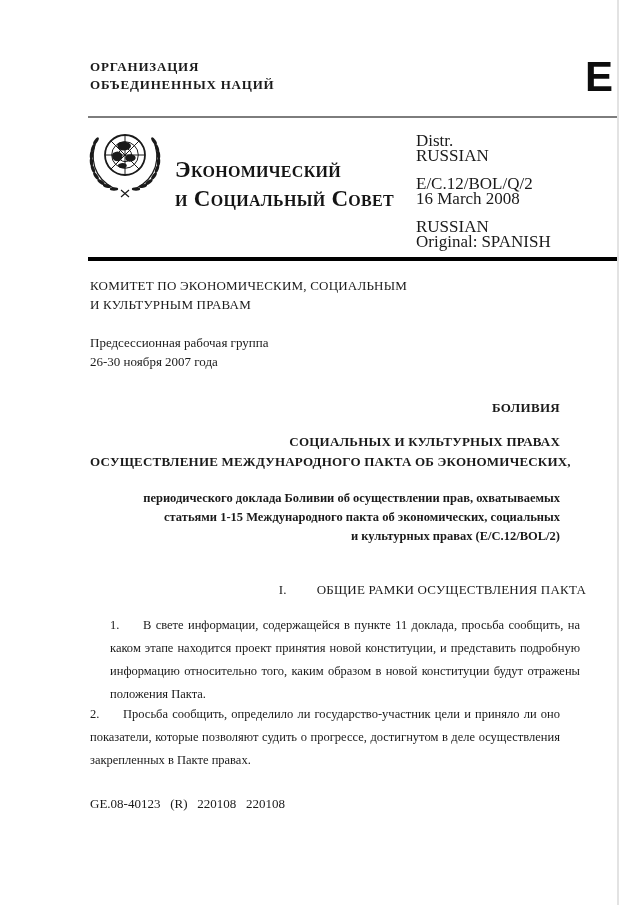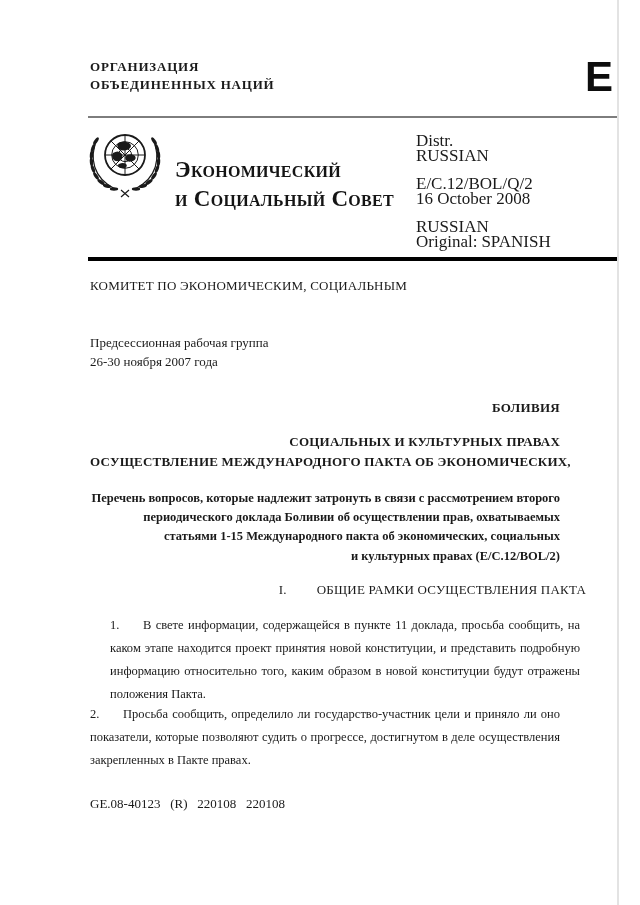--- a/index.html
+++ b/index.html
@@ -138,49 +138,49 @@
     <div>и Социальный Совет</div>
   </div>
 
   <div class="distr-block">
     <div class="distr-group">
       <div>Distr.</div>
       <div>RUSSIAN</div>
     </div>
     <div class="distr-group">
       <div>E/C.12/BOL/Q/2</div>
-      <div>16 October 2008</div>
+      <div>16 March 2008</div>
     </div>
     <div class="distr-group">
       <div>RUSSIAN</div>
       <div class="orig-line">
         <span class="orig-label">Original:</span><span>SPANISH</span>
       </div>
     </div>
   </div>
 
   <div class="rule-thick"></div>
 
   <div class="committee">
     <div>КОМИТЕТ ПО ЭКОНОМИЧЕСКИМ, СОЦИАЛЬНЫМ</div>
+    <div>И КУЛЬТУРНЫМ ПРАВАМ</div>
   </div>
   <div class="working-group">
     <div>Предсессионная рабочая группа</div>
     <div>26-30 ноября 2007 года</div>
   </div>
 
   <div class="centered country-title">БОЛИВИЯ</div>
 
   <div class="centered main-title">
     <div>СОЦИАЛЬНЫХ И КУЛЬТУРНЫХ ПРАВАХ</div>
     <div>ОСУЩЕСТВЛЕНИЕ МЕЖДУНАРОДНОГО ПАКТА ОБ ЭКОНОМИЧЕСКИХ,</div>
   </div>
 
   <div class="centered subtitle">
-    <div>Перечень вопросов, которые надлежит затронуть в связи с рассмотрением второго</div>
     <div>периодического доклада Боливии об осуществлении прав, охватываемых</div>
     <div>статьями 1-15 Международного пакта об экономических, социальных</div>
     <div>и культурных правах (E/C.12/BOL/2)</div>
   </div>
 
   <div class="centered section-heading">
     <span class="sect-num">I.</span><span>ОБЩИЕ РАМКИ ОСУЩЕСТВЛЕНИЯ ПАКТА</span>
   </div>
 
   <div class="para para-1">

